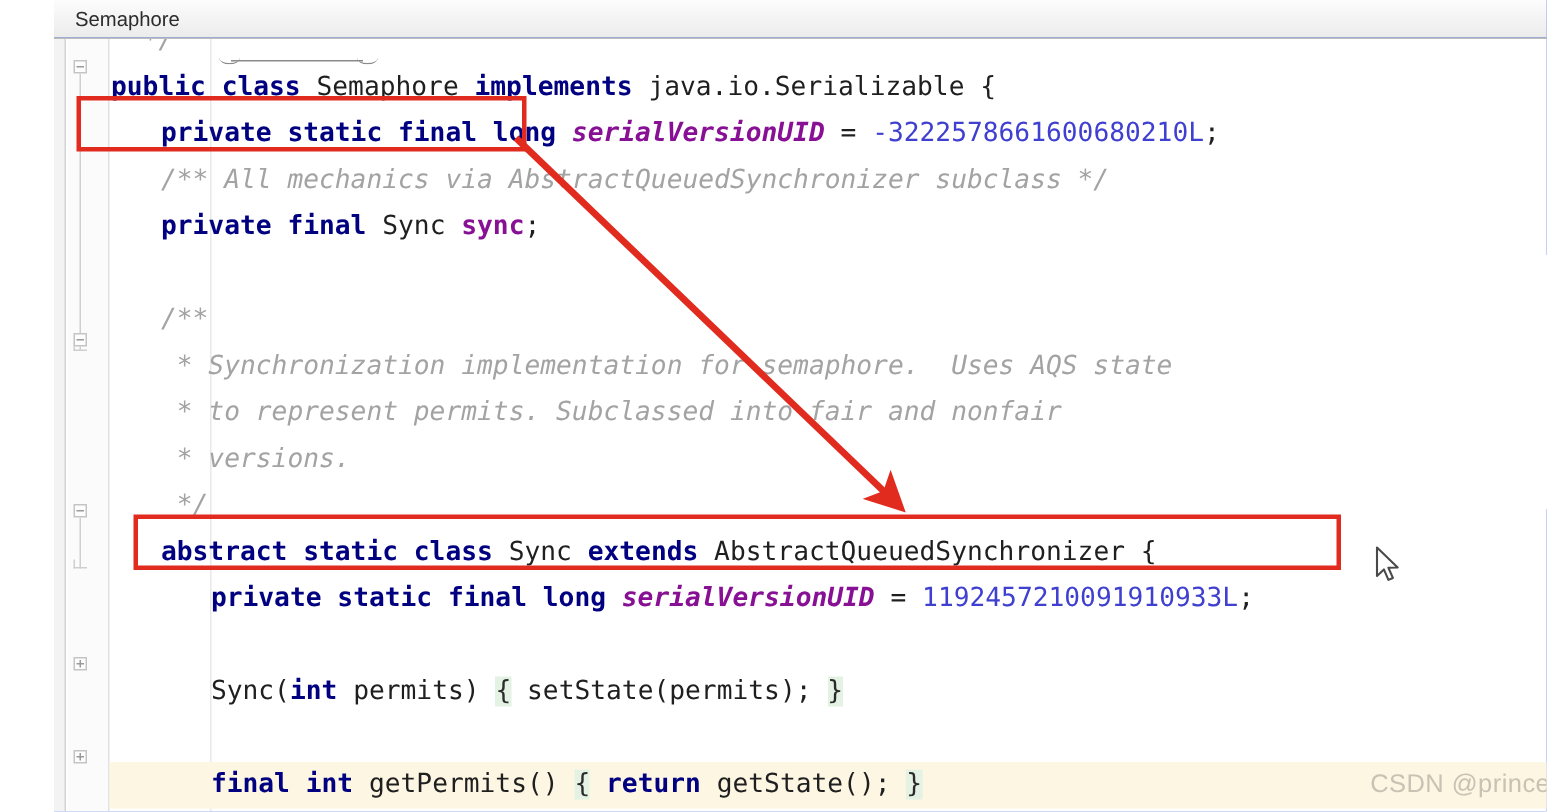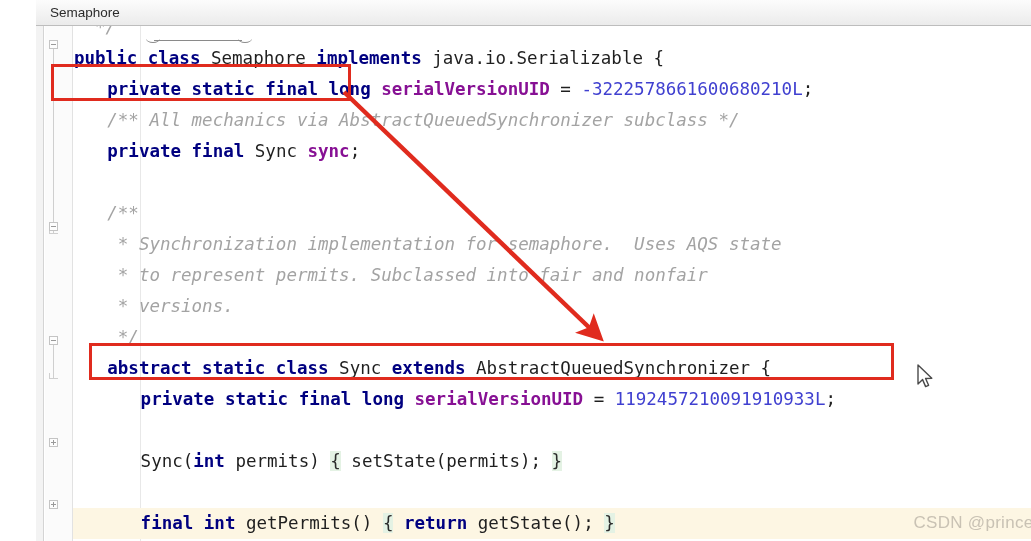--- a/index.html
+++ b/index.html
@@ -133,21 +133,21 @@
     left: 0;
     height: 31px;
     line-height: 31px;
     white-space: pre;
   }
 
   .kw    { color: #000080; font-weight: bold; text-align: center; }
   .num   { color: #4040d0; }
   .cmt   { color: #a3a3a3; font-style: italic; }
   .fld   { color: #871094; font-weight: bold; }
-  .stat  { color: #871094; font-weight: bold; }
+  .stat  { color: #871094; font-weight: bold; font-style: italic; }
   .plain { color: #1f1f1f; }
   .brace { background: #e4f2e4; }
 
   
   .line-hl {
     position: absolute;
     left: 37px;
     width: 994px;
     height: 31px;
     background: #fdf6e3;

